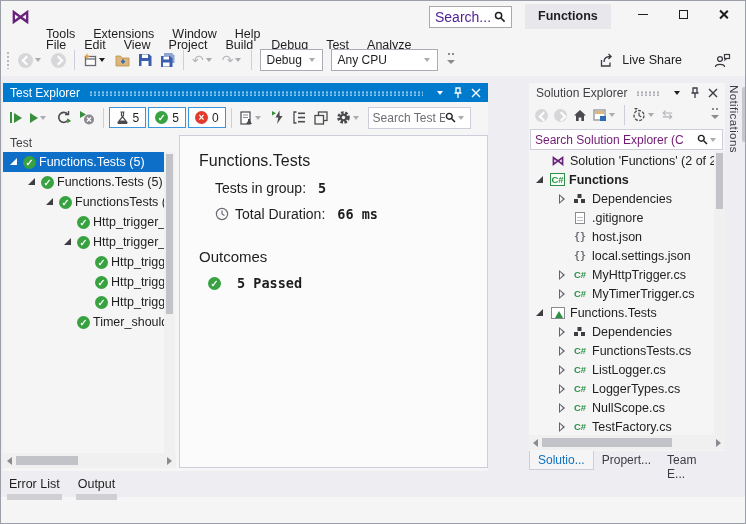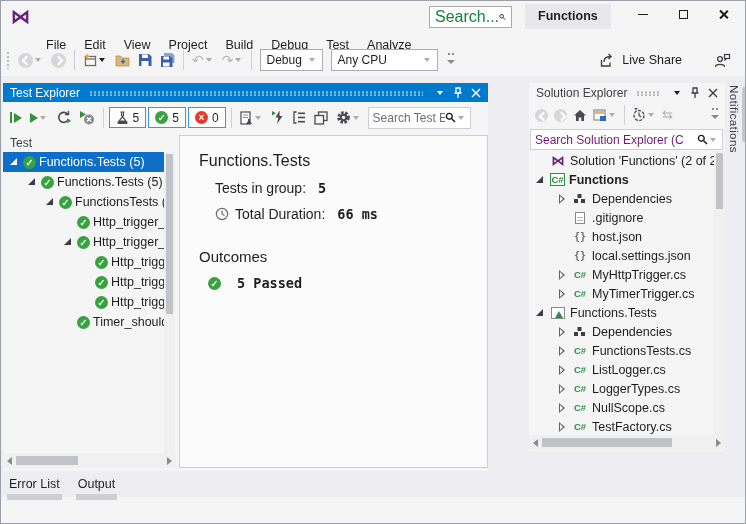--- a/index.html
+++ b/index.html
@@ -8,21 +8,21 @@
     font-family:"Liberation Sans",sans-serif;color:#1E1E1E;overflow:hidden;
     border:1px solid #9B9FA8;}
   
   .vs-logo{position:absolute;left:10px;top:4px;font-size:19px;font-weight:bold;color:#68217A;}
   .menubar{position:absolute;display:flex;}
   .menubar.row1{left:36px;top:2px;margin-top:32px;}
   .menubar.row2{left:36px;top:23px;}
   .menu-item{padding:3px 9px;font-size:12.5px;cursor:default;}
   .quick-search{position:absolute;left:428px;top:5px;width:83px;height:22px;background:#fff;
     border:1px solid #A9A9AE;display:flex;align-items:center;padding:0 5px;}
-  .quick-search .ph{flex:1;font-size:16px;color:#15803d;}
+  .quick-search .ph{flex:1;font-size:14px;color:#4c1d95;}
   .app-title{position:absolute;left:524px;top:3px;height:25px;padding:5px 13px;font-size:12.5px;
     font-weight:bold;background:#E8E8EC;color:#1E1E1E;}
   .win-controls{position:absolute;right:2px;top:0;display:flex;}
   .win-btn{width:40px;height:27px;display:flex;align-items:center;justify-content:center;}
   .ic-min{width:10px;height:1.5px;background:#1E1E1E;}
   .ic-max{width:9px;height:9px;border:1.5px solid #1E1E1E;}
   .ic-close{position:relative;width:11px;height:11px;}
   .ic-close::before,.ic-close::after{content:"";position:absolute;left:5px;top:0;width:1.5px;height:11px;background:#1E1E1E;}
   .ic-close::before{transform:rotate(45deg);}.ic-close::after{transform:rotate(-45deg);}
   
@@ -146,20 +146,26 @@
   <div class="menubar row1" id="menu1">
       <span class="menu-item">File</span>
       <span class="menu-item">Edit</span>
       <span class="menu-item">View</span>
       <span class="menu-item">Project</span>
       <span class="menu-item">Build</span>
       <span class="menu-item">Debug</span>
       <span class="menu-item">Test</span>
       <span class="menu-item">Analyze</span>
     </div>
+  <div class="menubar row2" id="menu2">
+      <span class="menu-item">Tools</span>
+      <span class="menu-item">Extensions</span>
+      <span class="menu-item">Window</span>
+      <span class="menu-item">Help</span>
+    </div>
 
   <div class="quick-search">
     <span class="ph">Search...</span>
     <svg width="12" height="12" viewBox="0 0 12 12">
         <circle cx="4.6" cy="4.6" r="3.1" fill="none" stroke="#1E1E1E" stroke-width="1.5"></circle>
         <line x1="7.2" y1="7.2" x2="10.6" y2="10.6" stroke="#1E1E1E" stroke-width="1.6"></line>
       </svg>
   </div>
   <div class="app-title">Functions</div>
   <div class="win-controls">
@@ -614,17 +620,22 @@
       <span class="vthumb" style="top:2px;height:56px;"></span>
     </div>
     <div class="hscroll" style="left:0;top:352px;width:196px;">
       <span class="harr l"></span>
       <span class="hthumb" style="width:130px;"></span>
       <span style="flex:1;"></span>
       <span class="harr r"></span>
     </div>
   </section>
 
+  <div class="se-tabs" id="solTabs">
+      <span class="se-tab active">Solutio...</span>
+      <span class="se-tab">Propert...</span>
+      <span class="se-tab">Team E...</span>
+    </div>
 
   <div class="notif">Notifications</div>
   <div class="notif-scroll"></div>
 
 </div>
 
 </body></html>

